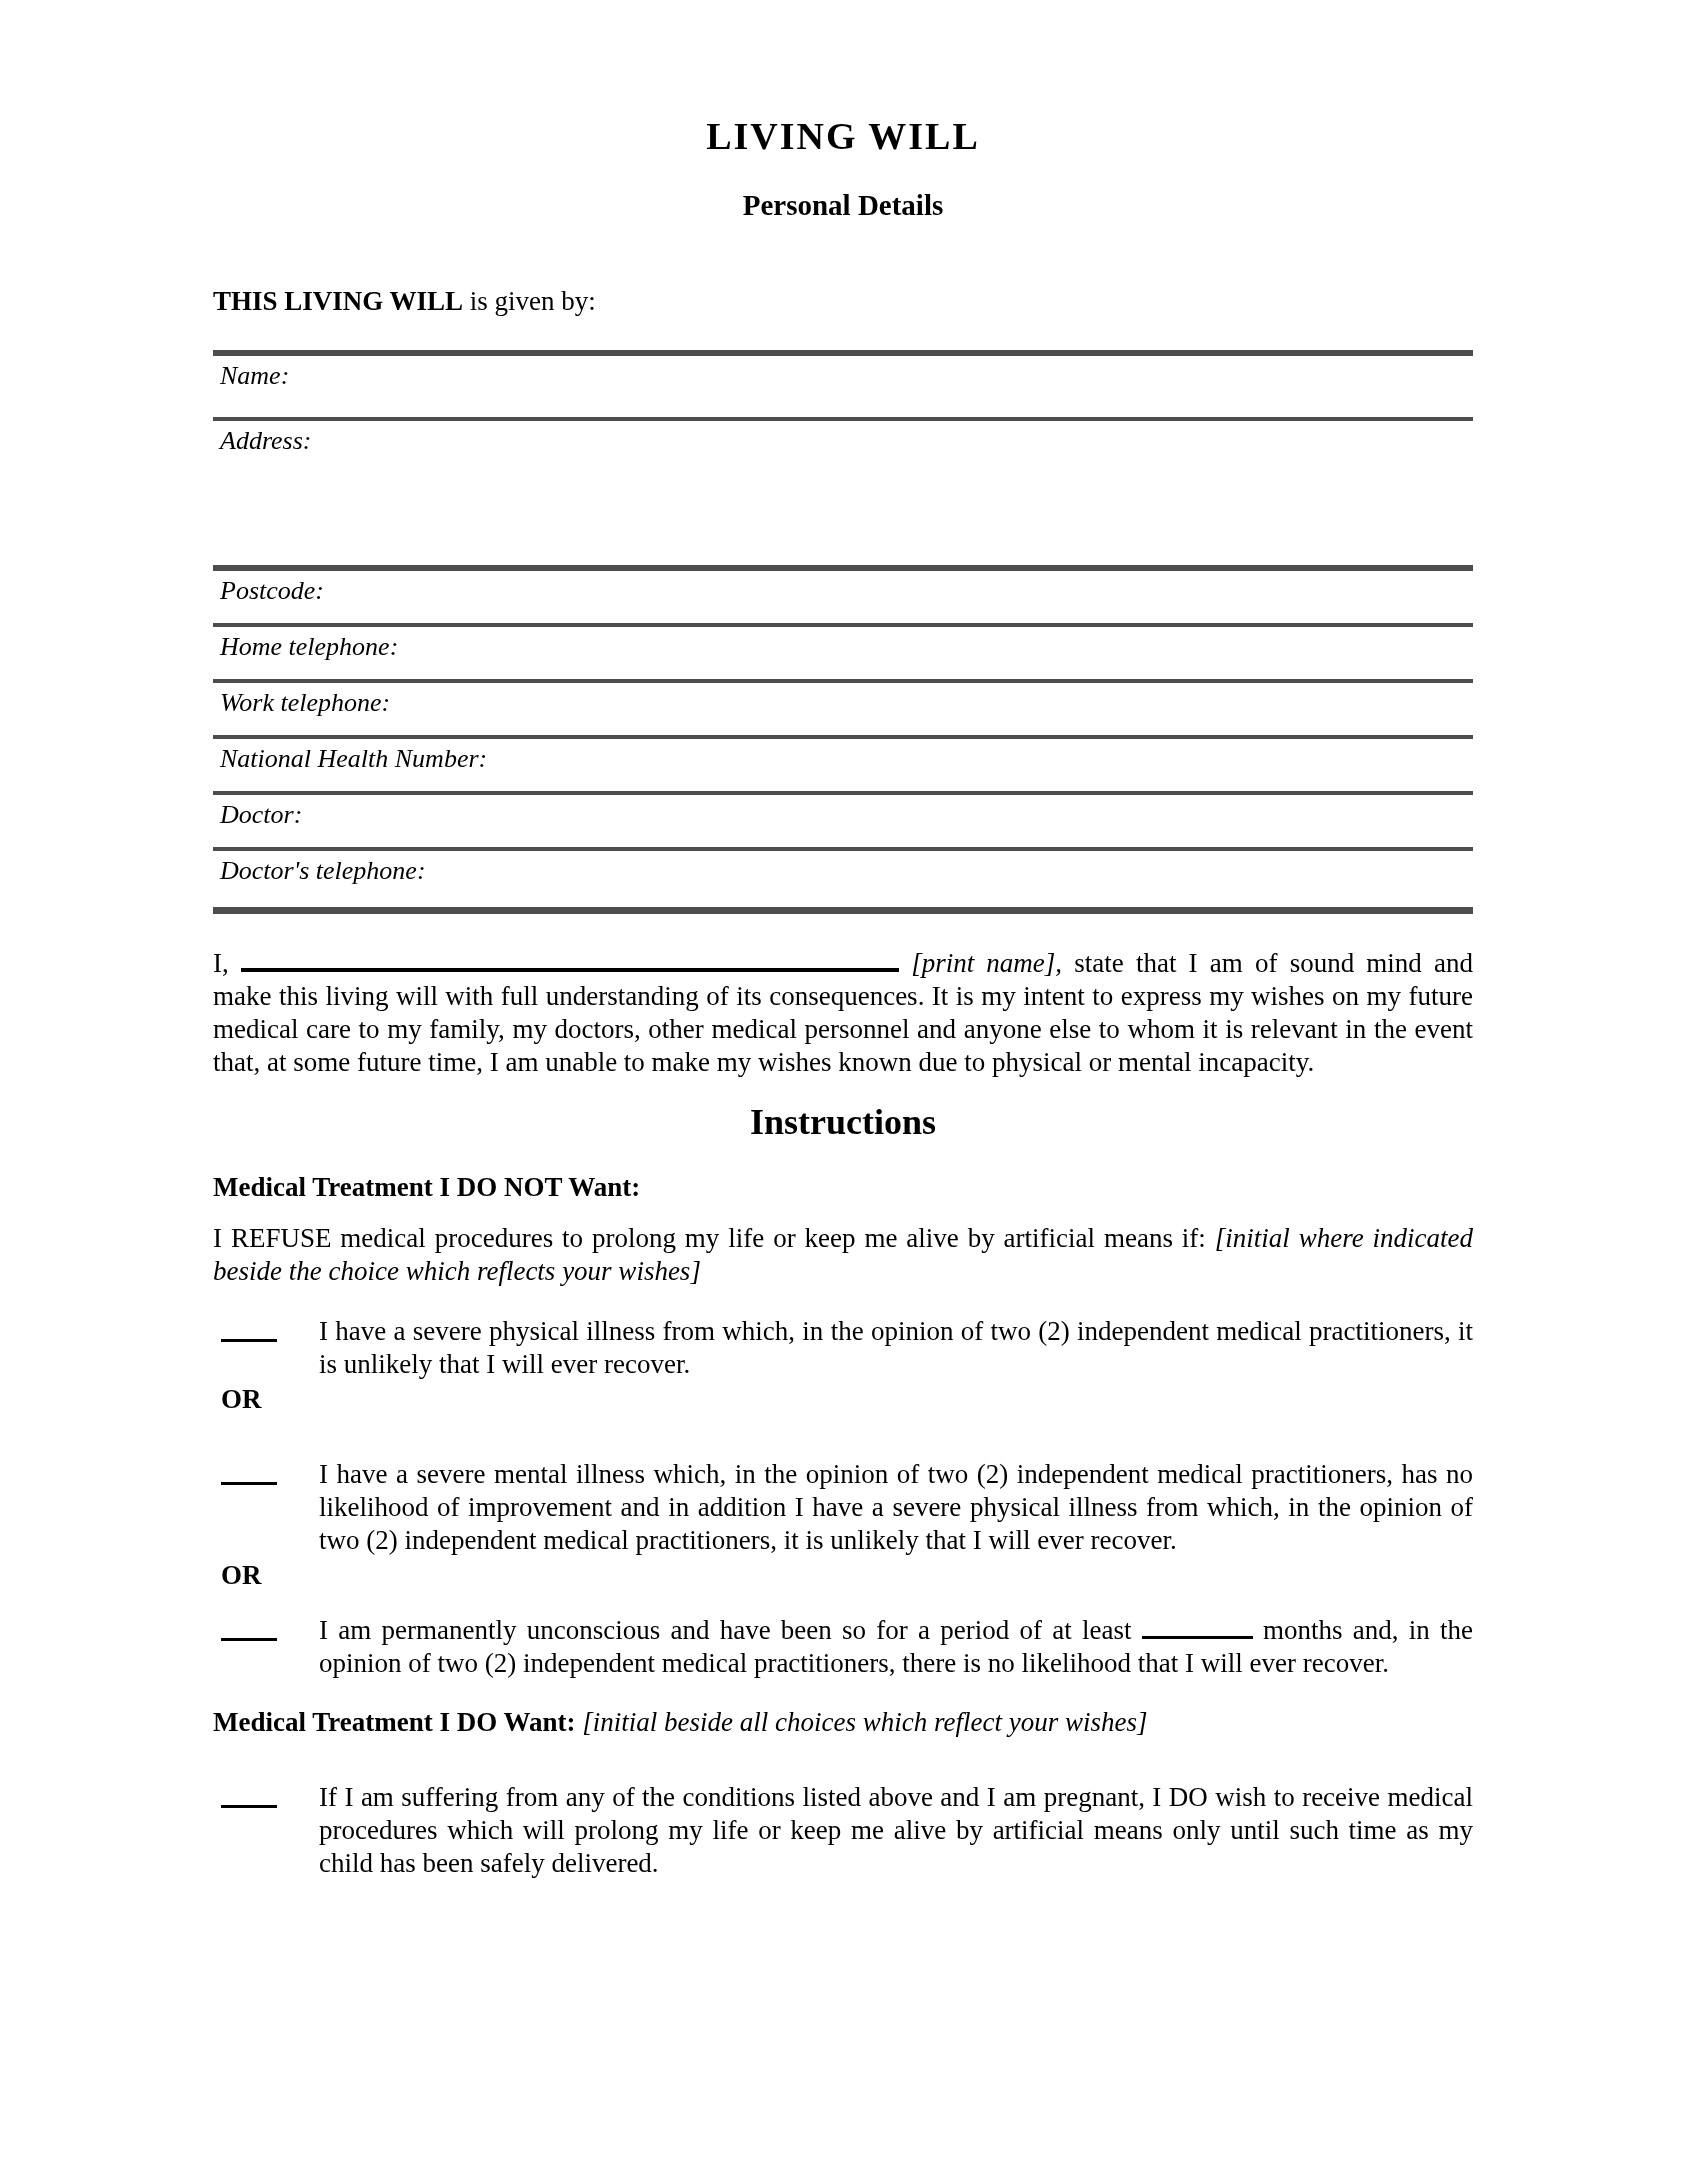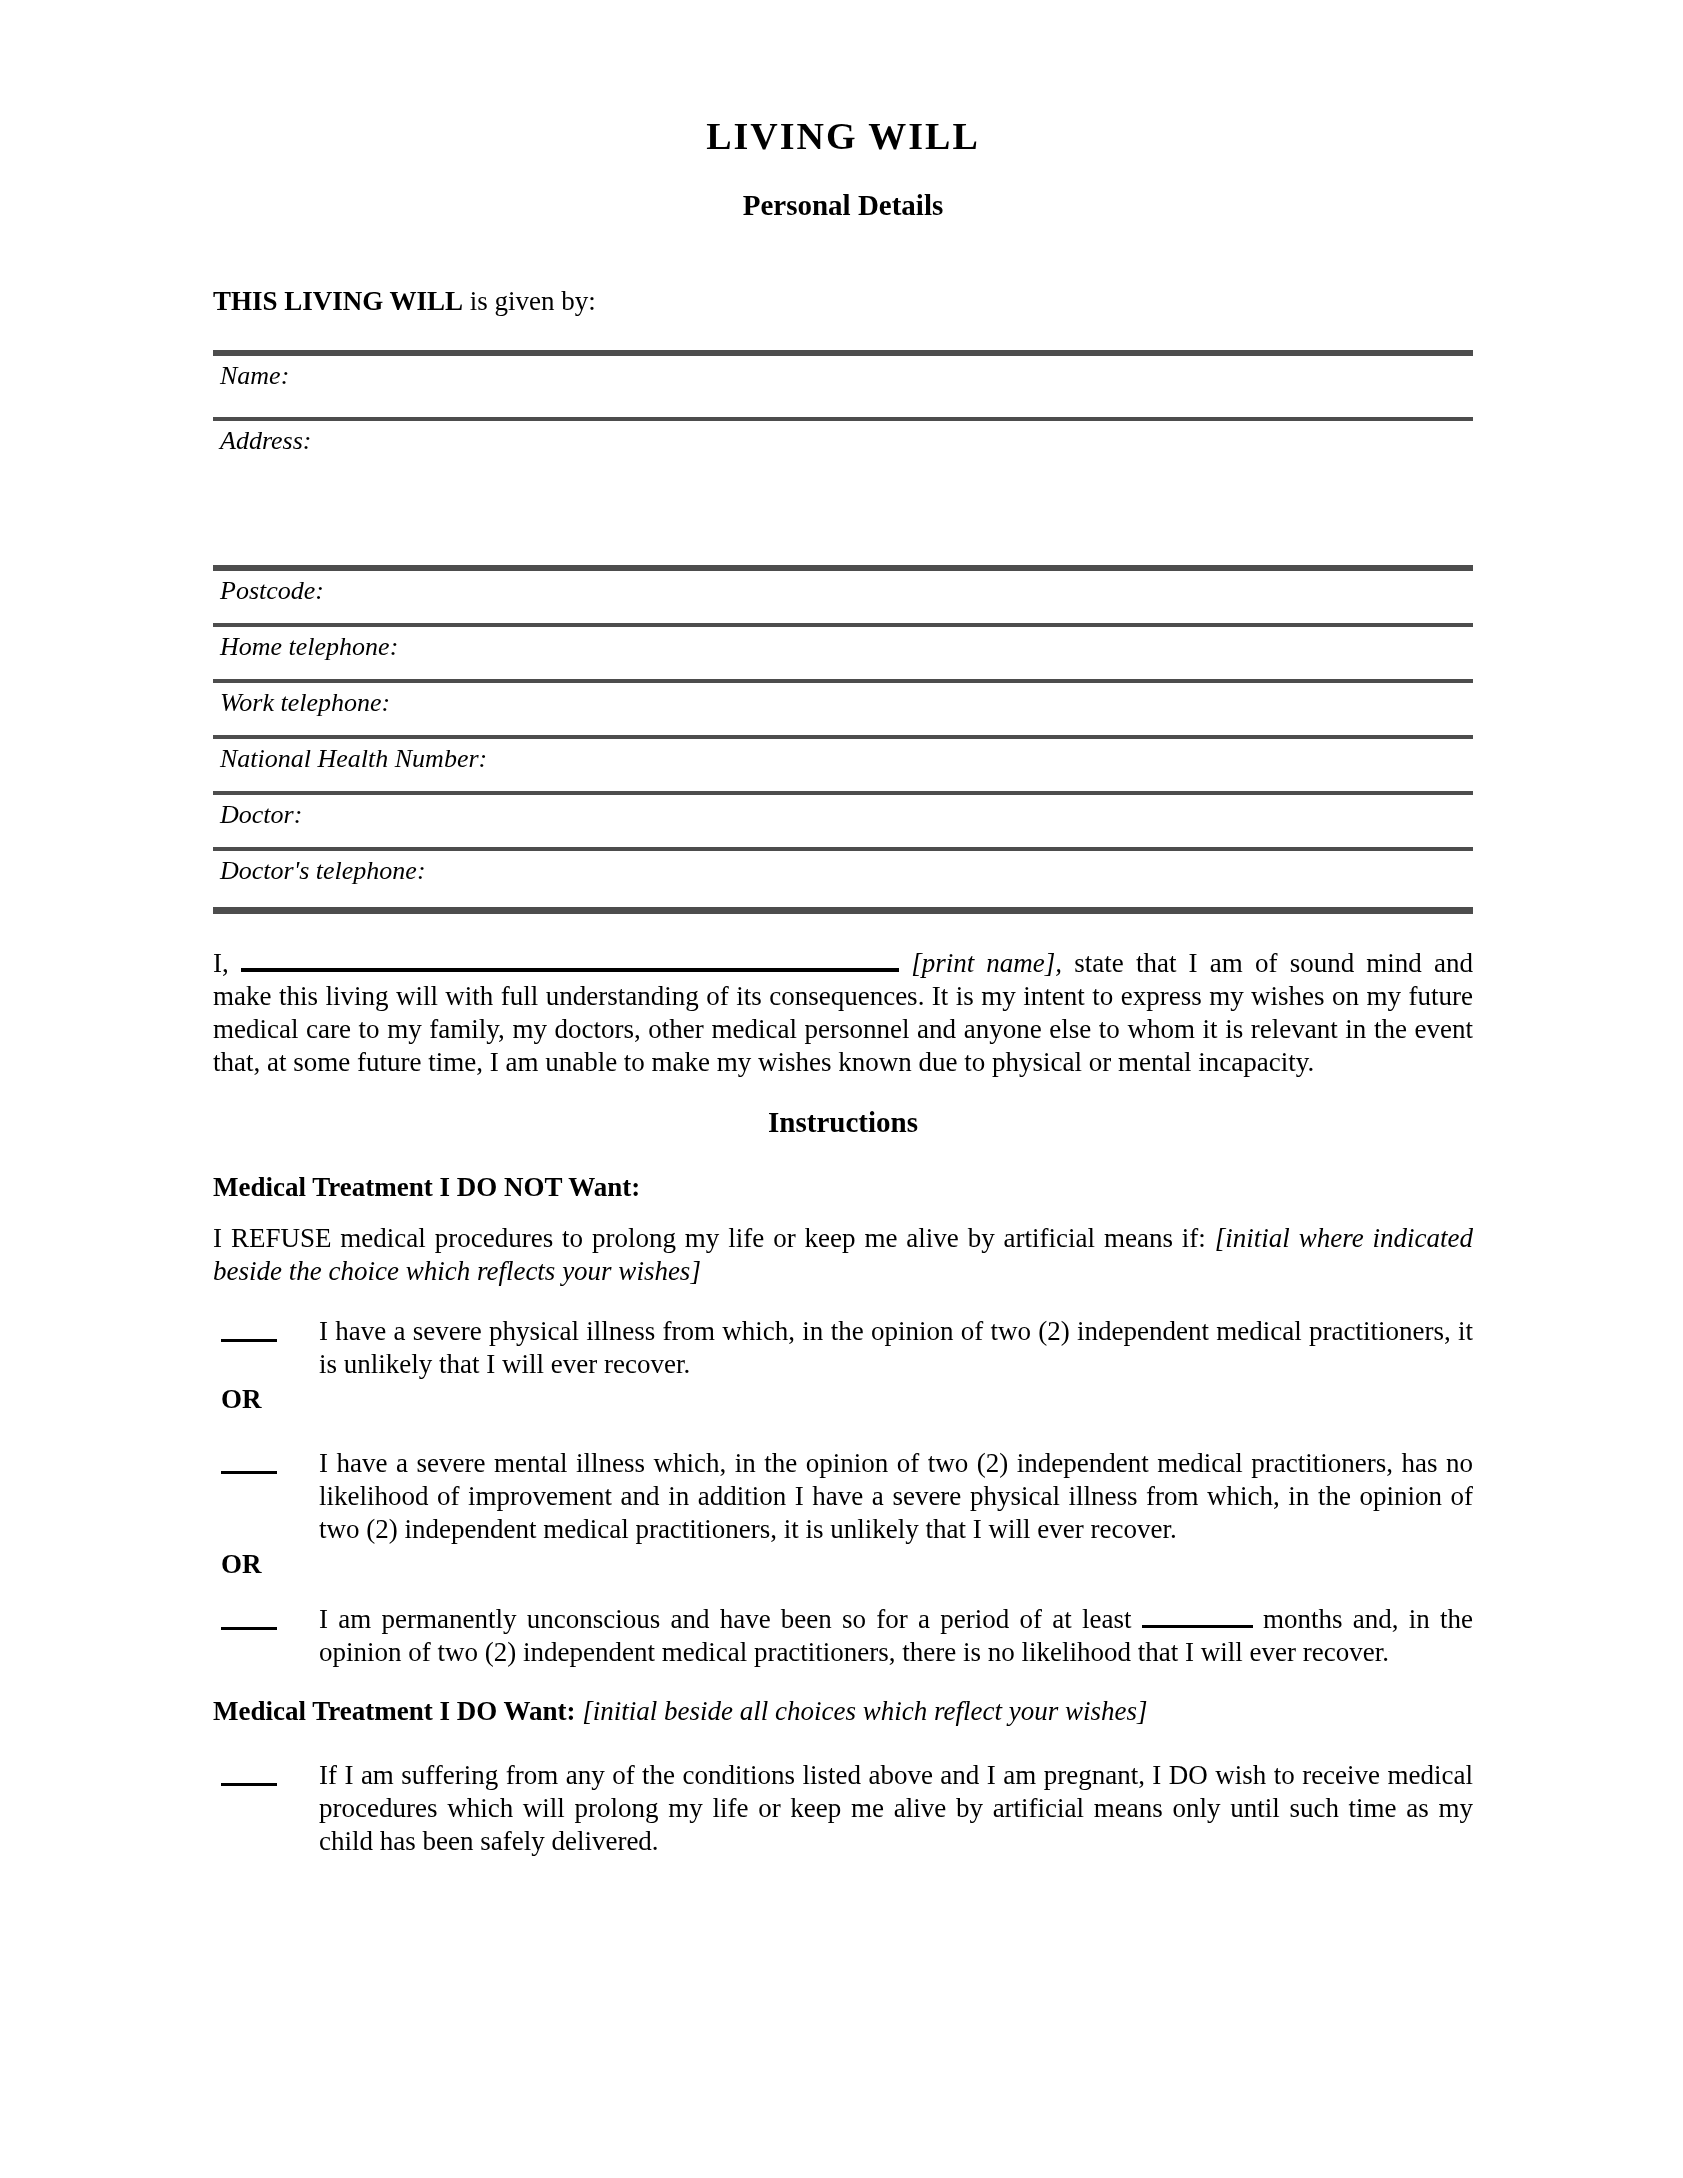--- a/index.html
+++ b/index.html
@@ -20,25 +20,25 @@
   .frow{box-sizing:border-box;border-bottom:4px solid #4d4d4d;padding:5px 8px 0 7px;font-size:26px;line-height:30px;font-style:italic;}
   .frow:last-child{border-bottom:none;}
   .frow-name{height:65px;}
   .frow-address{height:150px;border-bottom-width:6px;}
   .frow-sm{height:56px;}
 
   .declaration{margin:33px 0 0;text-align:justify;}
   .fill-line{display:inline-block;width:658px;border-bottom:4px solid #000;height:20px;vertical-align:baseline;}
   .blank-inline{display:inline-block;width:111px;border-bottom:3px solid #000;height:18px;vertical-align:baseline;}
 
-  .instructions-heading{margin:26px 0 0;text-align:center;font-size:29px;line-height:34px;font-weight:700;}
+  .instructions-heading{margin:26px 0 0;text-align:center;font-size:36px;line-height:34px;font-weight:700;}
   .section-heading{margin:32px 0 0;font-size:27px;line-height:33px;font-weight:700;}
   .refuse-intro{margin:18px 0 0;text-align:justify;}
 
-  .choice{display:flex;align-items:flex-start;margin-top:31px;}
+  .choice{display:flex;align-items:flex-start;margin-top:42px;}
   .choice-c1{margin-top:27px;}
   .choice-c3{margin-top:22px;}
   .choice-c4{margin-top:22px;}
   .initial-line{flex:none;width:56px;height:24px;border-bottom:3px solid #000;margin-left:8px;}
   .choice-text{flex:1;margin-left:42px;text-align:justify;}
   .or-label{margin:2px 0 0 8px;font-weight:700;font-size:27px;line-height:33px;}
   .do-want-heading{margin:26px 0 0;}
 </style>
 </head>
 <body>

